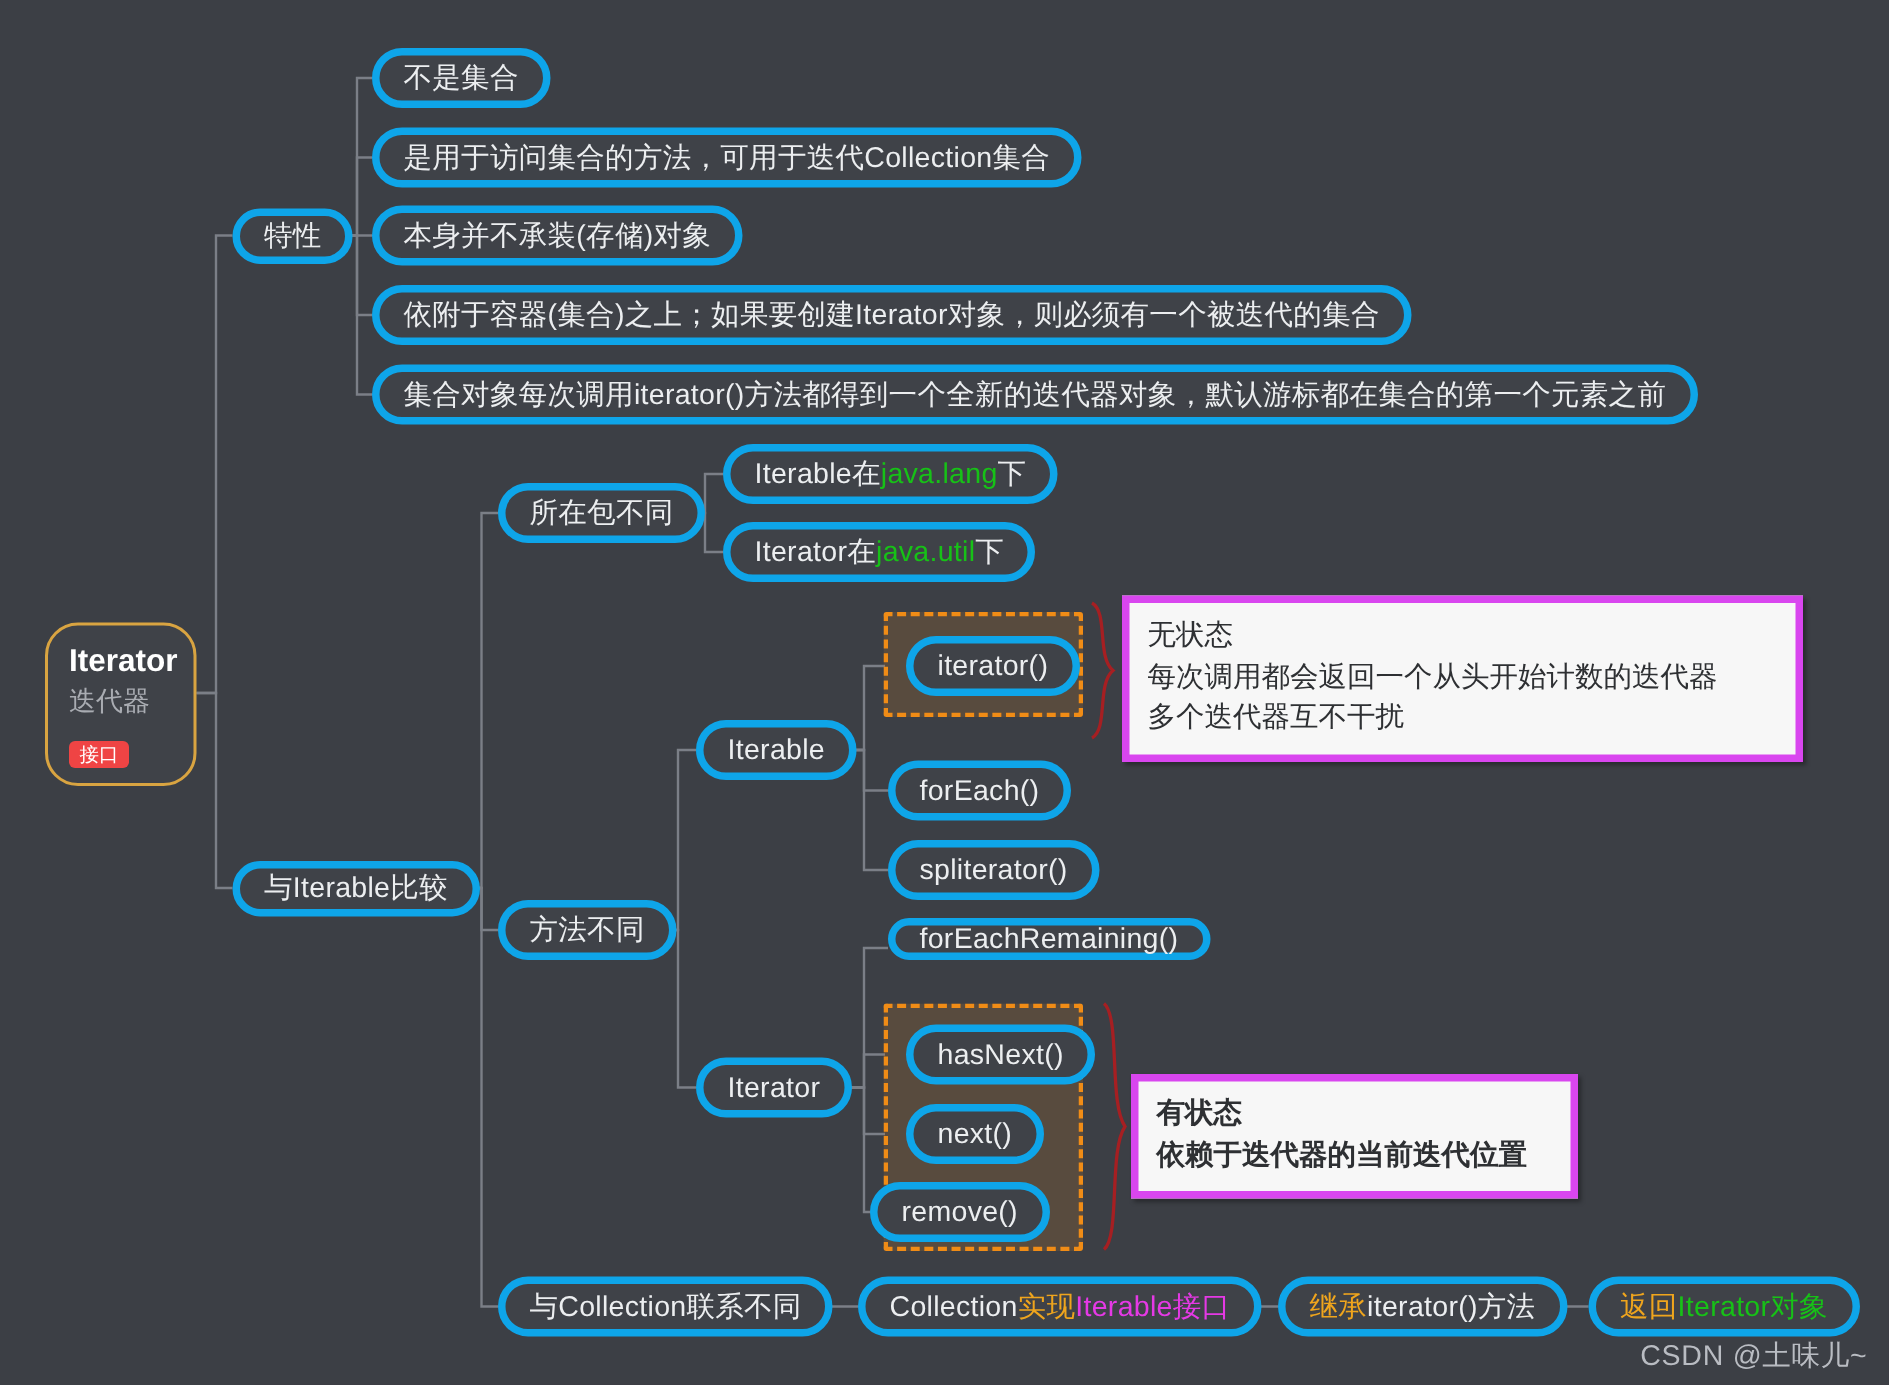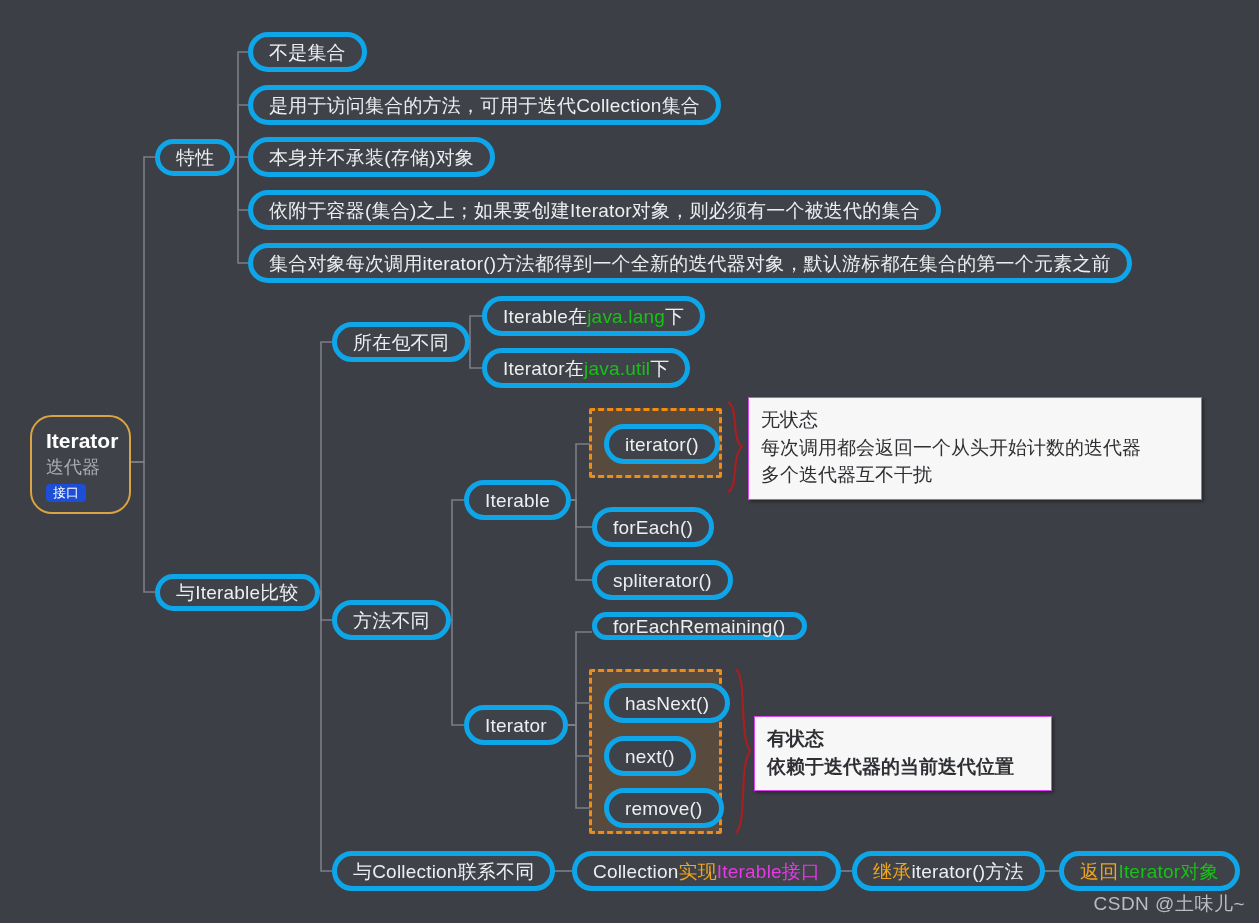--- a/index.html
+++ b/index.html
@@ -51,38 +51,38 @@
     font-size: 21px;
     font-weight: bold;
     line-height: 1.15;
   }
   .root-sub {
     color: #a9acb2;
     font-size: 18px;
     line-height: 1.15;
   }
   .root-badge {
-    background: #1d4ed8;
+    background: #ef4444;
     color: #ffffff;
     font-size: 13px;
     border-radius: 4px;
     padding: 2px 7px 3px 7px;
     line-height: 1;
-    margin-top: 2px;
+    margin-top: 12px;
   }
   .selbox {
     position: absolute;
     border: 3px dashed #f08c16;
     background: rgba(190, 120, 40, 0.22);
     border-radius: 2px;
   }
   .callout {
     position: absolute;
     background: #f7f7f7;
-    border: 1px solid #d946ef;
+    border: 5px solid #d946ef;
     color: #2e3033;
     font-size: 19px;
     line-height: 1.45;
     padding: 8px 12px 10px 12px;
     box-shadow: 2px 2px 3px rgba(0,0,0,0.35);
   }
   .callout div { white-space: nowrap; }
   .watermark {
     position: absolute;
     color: #b9bcc2;
@@ -213,21 +213,21 @@
   </div>
   <div class="node" style="left:592px; top:612px; height:28px;">
     <span>forEachRemaining()</span>
   </div>
   <div class="node" style="left:604px; top:683px; height:40px;">
     <span>hasNext()</span>
   </div>
   <div class="node" style="left:604px; top:736px; height:40px;">
     <span>next()</span>
   </div>
-  <div class="node" style="left:604px; top:788px; height:40px;">
+  <div class="node" style="left:580px; top:788px; height:40px;">
     <span>remove()</span>
   </div>
 
   <div class="node" style="left:332px; top:851px; height:40px;">
     <span>与Collection联系不同</span>
   </div>
   <div class="node" style="left:572px; top:851px; height:40px;">
     <span class="w">Collection</span>
       <span class="o">实现</span>
       <span class="m">Iterable接口</span>

